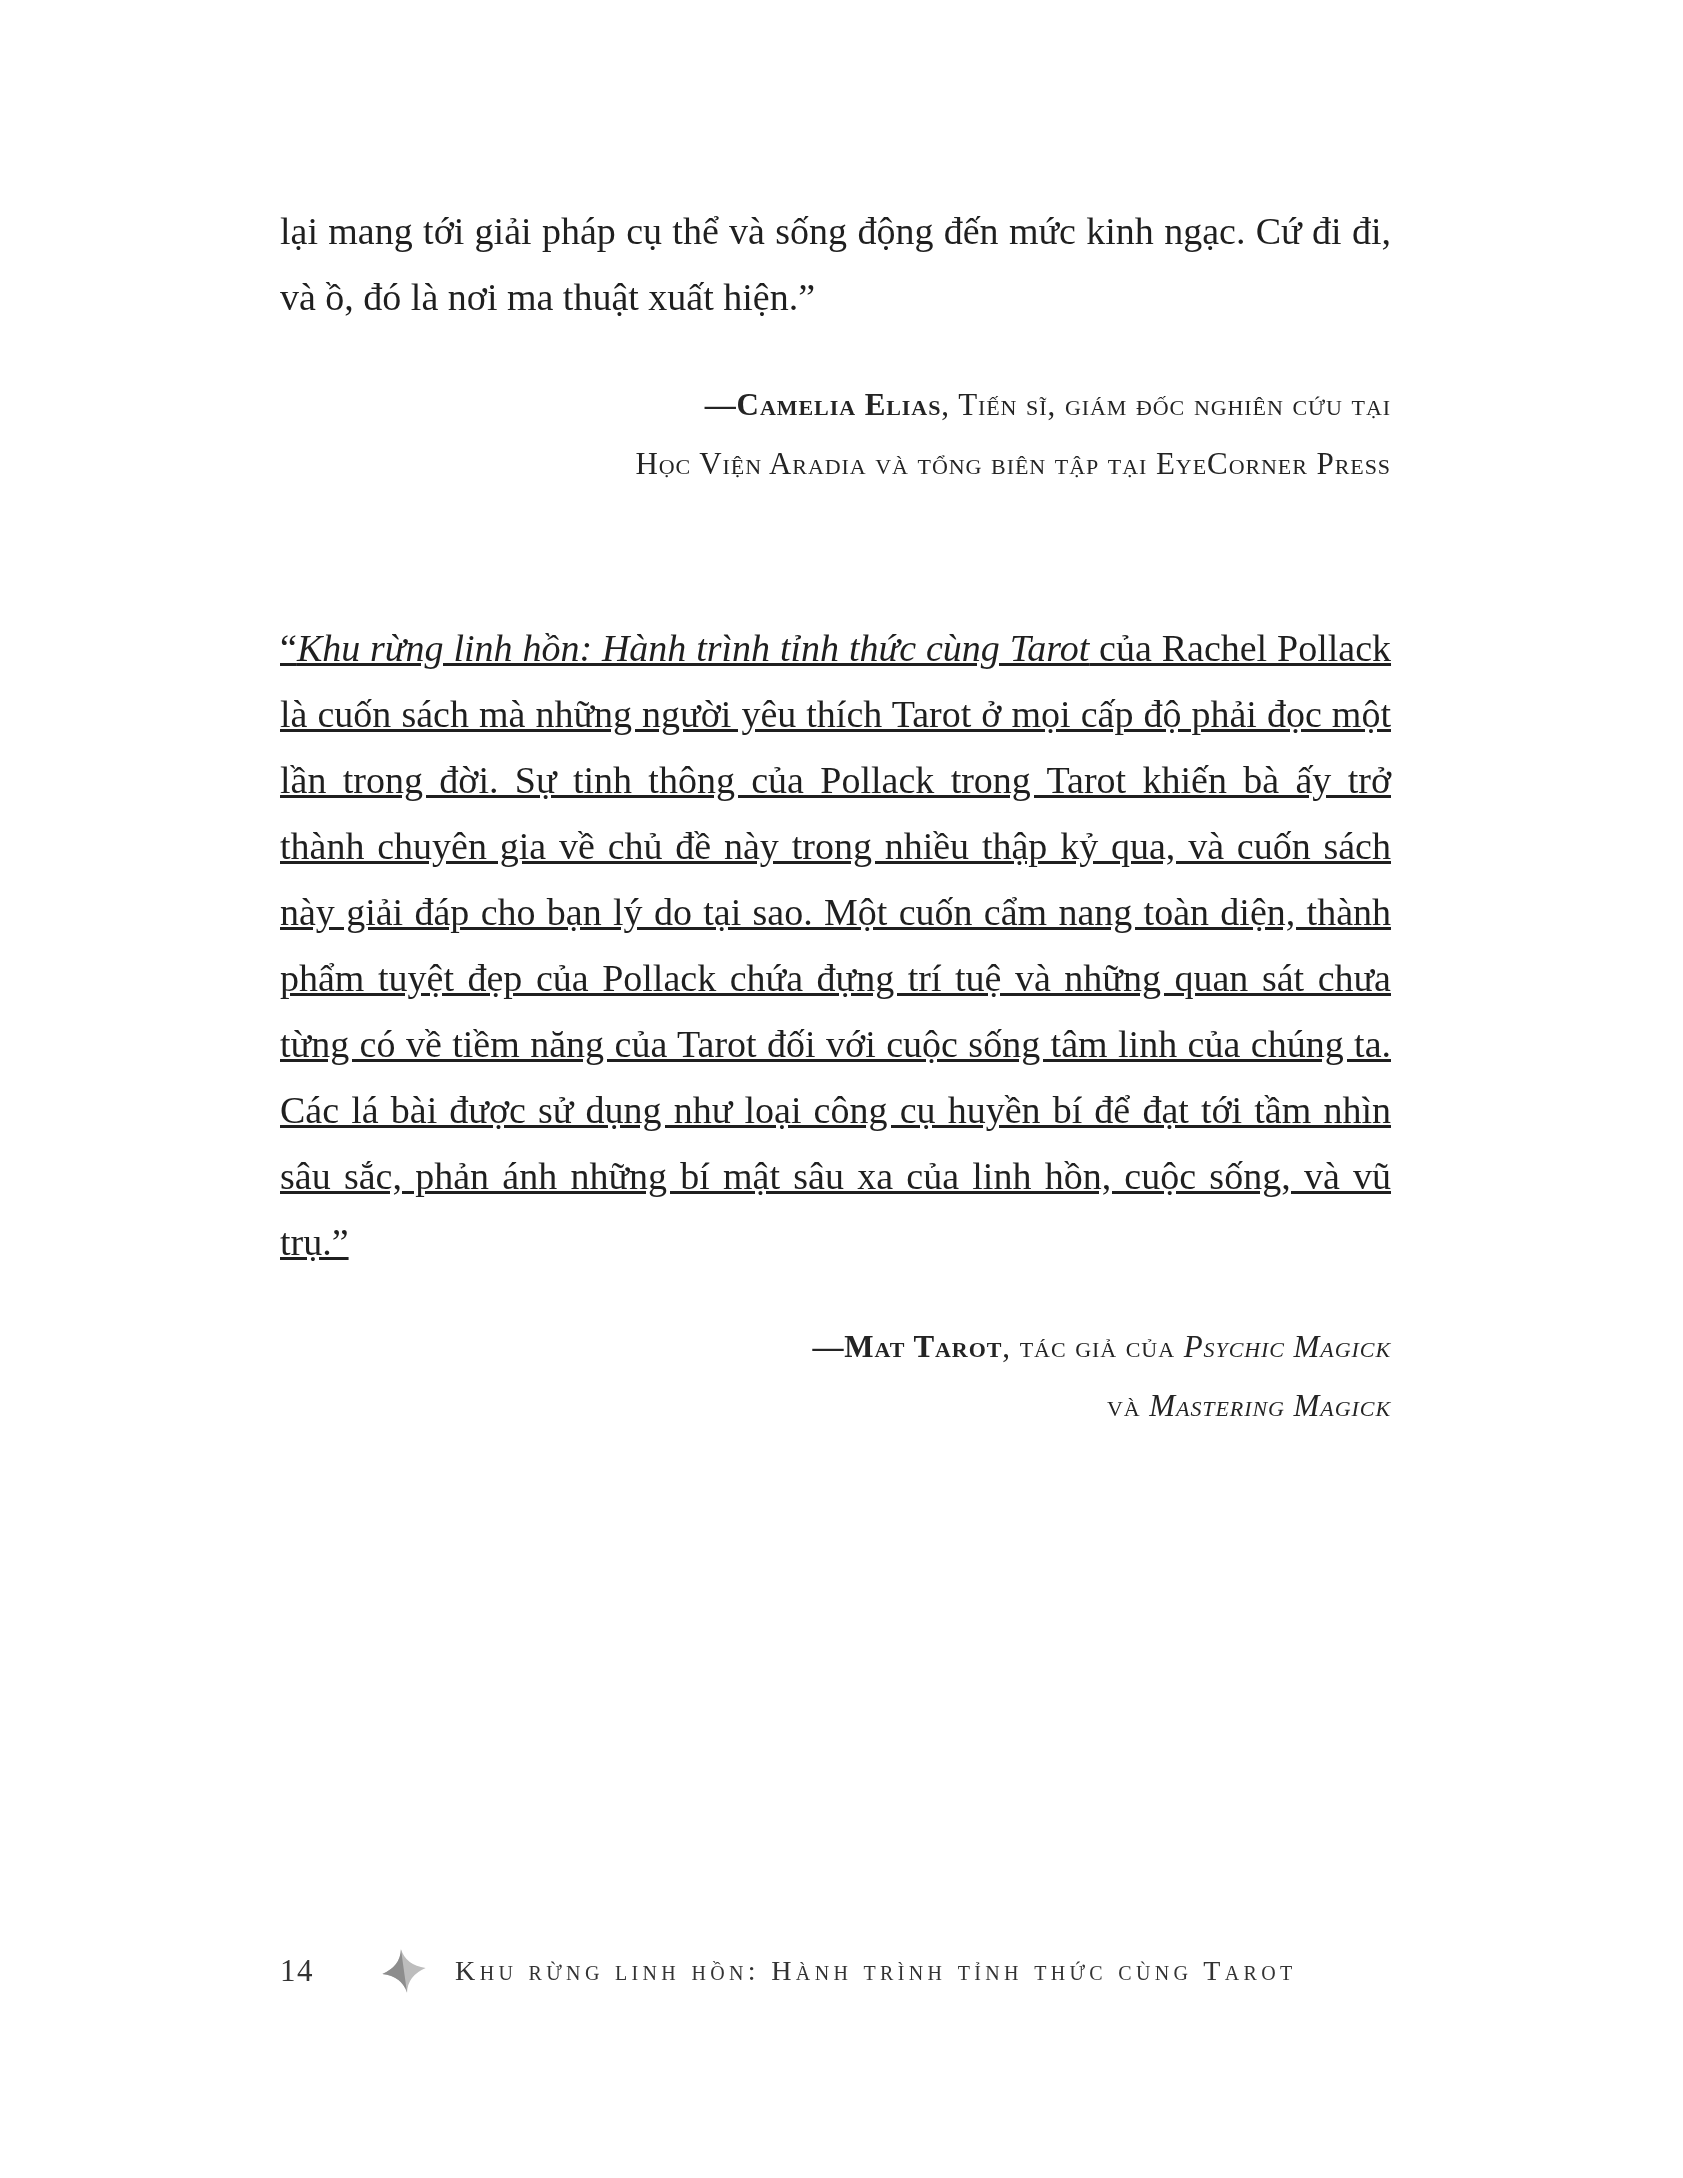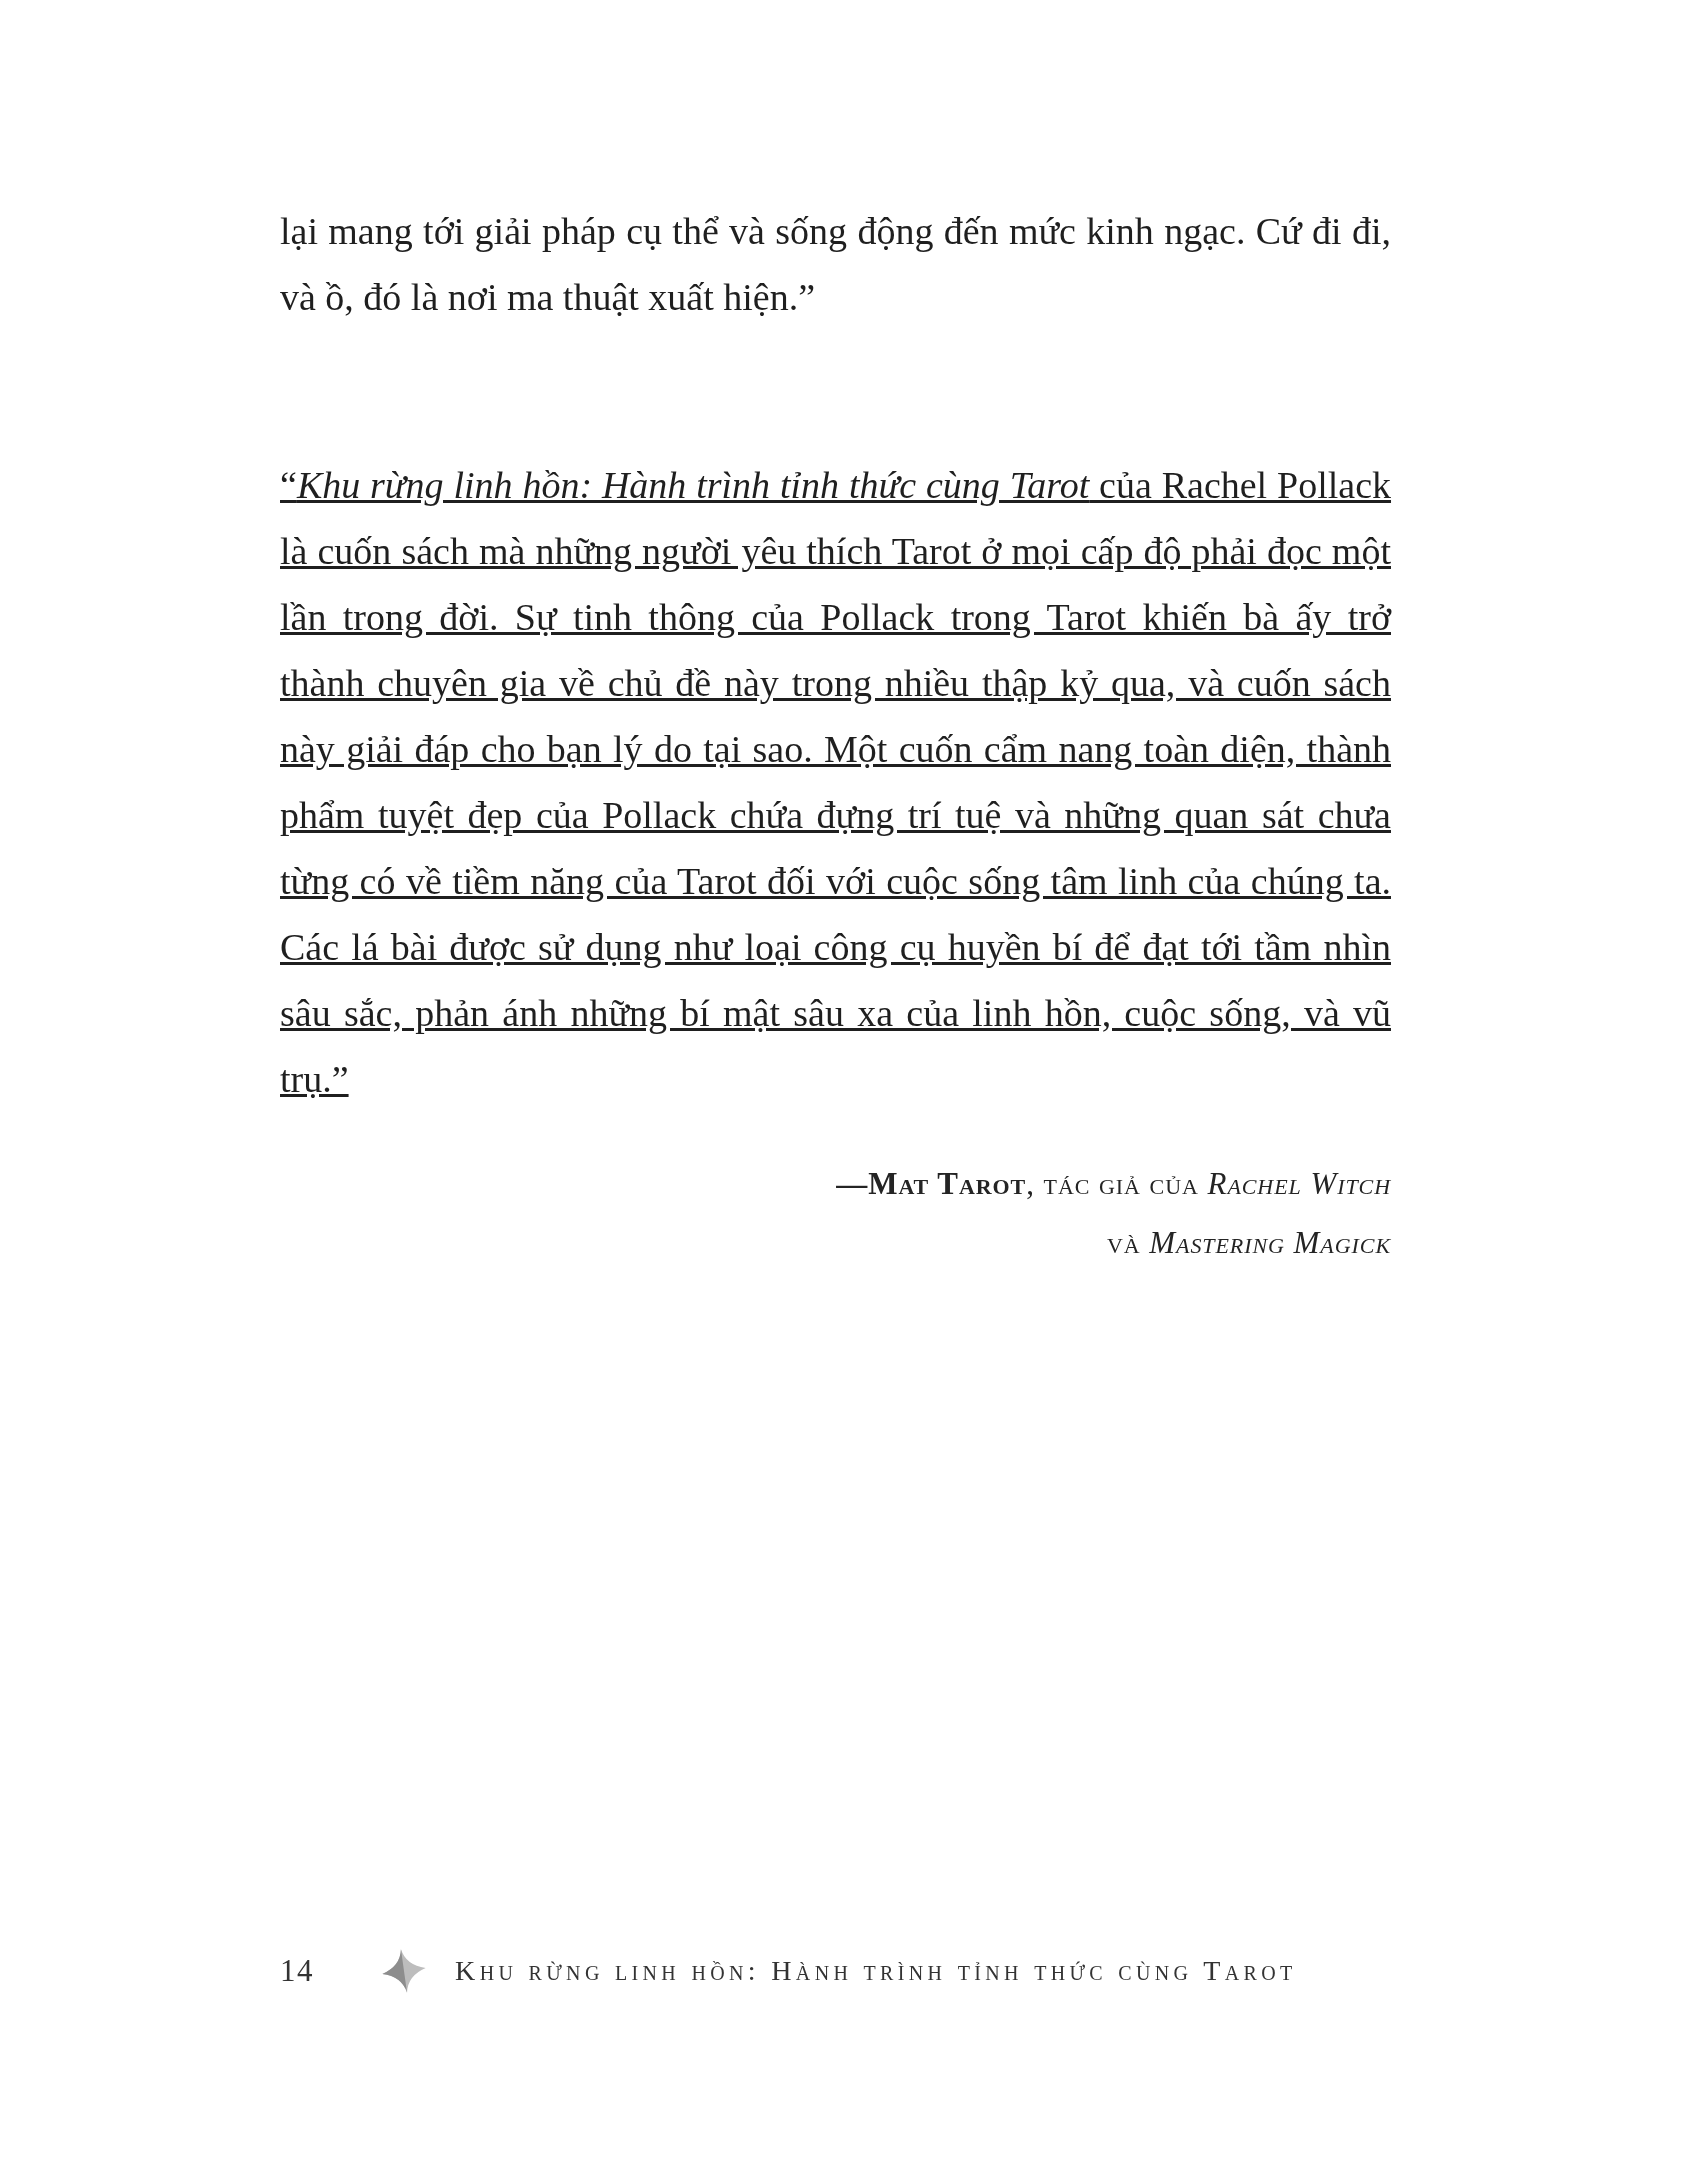--- a/index.html
+++ b/index.html
@@ -69,27 +69,31 @@
 </head>
 <body>
 
 <div class="page">
   <div class="content">
 
     <p class="body-text">
       <span>lại mang tới giải pháp cụ thể và sống động đến mức kinh ngạc. Cứ đi đi, và ồ, đó là nơi ma thuật xuất hiện.”</span>
     </p>
 
+    <div class="attribution">
+      <div class="attr-line"><span class="attr-bold">—Camelia Elias</span><span>, Tiến sĩ, giám đốc nghiên cứu tại</span></div>
+      <div class="attr-line">Học Viện Aradia và tổng biên tập tại EyeCorner Press</div>
+    </div>
 
     <p class="body-text quote2">
       <span>“</span><span class="italic">Khu rừng linh hồn: Hành trình tỉnh thức cùng Tarot</span><span> của Rachel Pollack là cuốn sách mà những người yêu thích Tarot ở mọi cấp độ phải đọc một lần trong đời. Sự tinh thông của Pollack trong Tarot khiến bà ấy trở thành chuyên gia về chủ đề này trong nhiều thập kỷ qua, và cuốn sách này giải đáp cho bạn lý do tại sao. Một cuốn cẩm nang toàn diện, thành phẩm tuyệt đẹp của Pollack chứa đựng trí tuệ và những quan sát chưa từng có về tiềm năng của Tarot đối với cuộc sống tâm linh của chúng ta. Các lá bài được sử dụng như loại công cụ huyền bí để đạt tới tầm nhìn sâu sắc, phản ánh những bí mật sâu xa của linh hồn, cuộc sống, và vũ trụ.”</span>
     </p>
 
     <div class="attribution attribution-2">
-      <div class="attr-line"><span class="attr-bold">—Mat Tarot</span><span>, tác giả của </span><span class="italic">Rachel Witch</span></div>
+      <div class="attr-line"><span class="attr-bold">—Mat Tarot</span><span>, tác giả của </span><span class="italic">Psychic Magick</span></div>
       <div class="attr-line"><span>và </span><span class="italic">Mastering Magick</span></div>
     </div>
 
   </div>
 
   <div class="footer">
     <span class="page-number">14</span>
     <span class="sparkle">
       <svg width="46" height="46" viewBox="0 0 40 40" aria-hidden="true">
         <path d="M20 1 Q22.5 15.5 39 20 Q22.5 24.5 20 39 Q17.5 24.5 1 20 Q17.5 15.5 20 1 Z" fill="#bdbdbd"></path>

